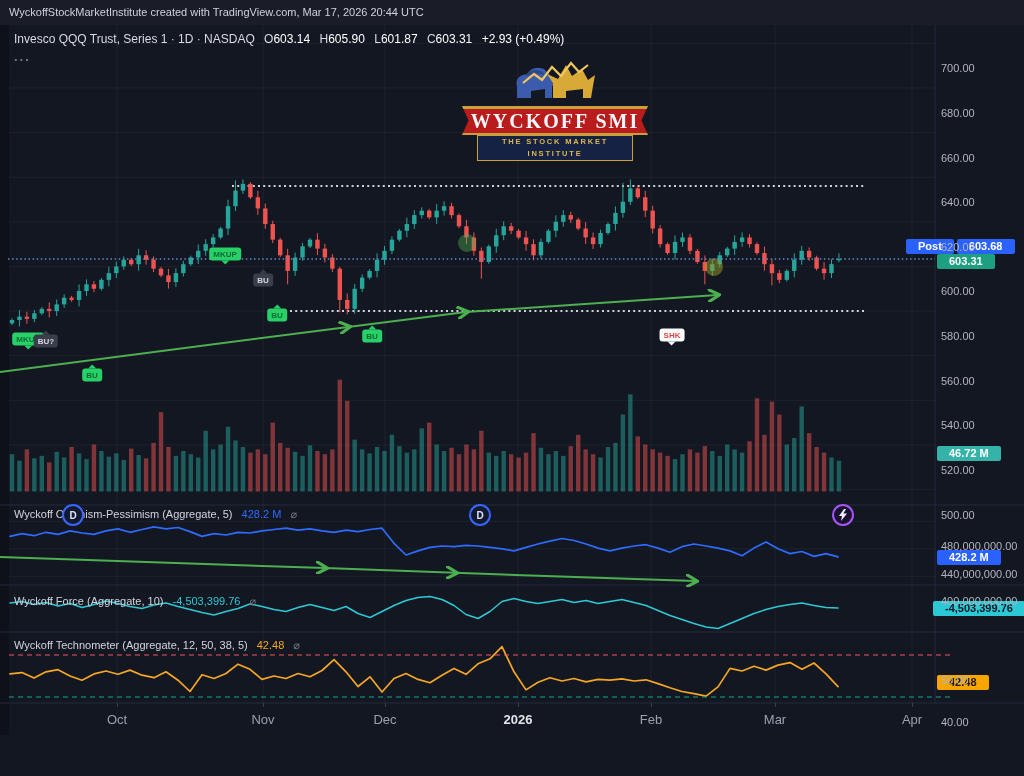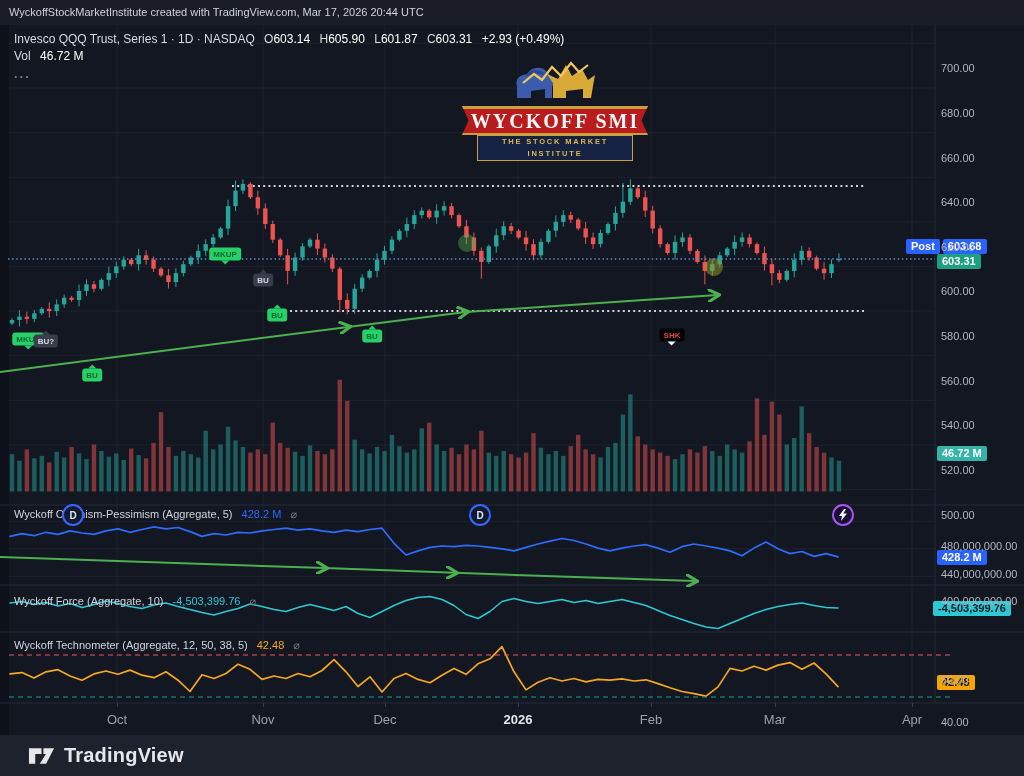--- a/index.html
+++ b/index.html
@@ -15,38 +15,38 @@
   svg.plot{position:absolute;left:0;top:0;}
   .legend{position:absolute;left:14px;top:6px;font-size:12px;color:#d8dbe3;}
   .legend .row{height:17px;line-height:17px;white-space:nowrap;}
   .legend .val{color:#ffffff;}
   .legend .lt{color:#d8dbe3;margin-left:6px;}
   .legend .more{color:#787b86;font-weight:bold;letter-spacing:2px;font-size:13px;}
   .axlabel{position:absolute;left:941px;color:#b2b5be;font-size:11px;white-space:nowrap;}
   .tlabel{position:absolute;top:687px;color:#9aa0ac;font-size:13px;transform:translateX(-50%);}
   .tlabel.major{color:#e3e5ea;font-weight:bold;}
   .tick{position:absolute;top:678px;width:1px;height:4px;background:#3a3f4e;}
-  .badge{position:absolute;font-size:11px;line-height:13px;padding:1px 5px;border-radius:2px;
+  .badge{position:absolute;font-size:11px;line-height:13px;padding:1px 12px;border-radius:2px;
          font-weight:bold;white-space:nowrap;}
   .b-blue{background:#2962ff;color:#fff;}
   .b-green{background:#1da081;color:#fff;}
   .b-teal{background:#35b3a8;color:#fff;}
   .b-cyan{background:#2cc9d4;color:#0a1524;}
   .b-orange{background:#f7a600;color:#231803;}
   .postwrap{position:absolute;display:flex;gap:3px;}
   .clabel{position:absolute;transform:translate(-50%,-50%);font-size:8px;font-weight:bold;
           padding:2px 4px;border-radius:3px;line-height:9px;z-index:5;}
   .clabel:after{content:"";position:absolute;left:50%;margin-left:-4px;border-left:4px solid transparent;
           border-right:4px solid transparent;}
   .cl-green{background:#27d168;color:#0b6b33;margin-top:32px;}
   .cl-green.p-up:after{top:-4px;border-bottom:4px solid #27d168;}
   .cl-green.p-down:after{bottom:-4px;border-top:4px solid #27d168;}
   .cl-gray{background:#3a3e4a;color:#d4d7df;}
   .cl-gray.p-up:after{top:-4px;border-bottom:4px solid #3a3e4a;}
-  .cl-white{background:#000000;color:#e24545;}
+  .cl-white{background:#ffffff;color:#e24545;}
   .cl-white.p-down:after{bottom:-4px;border-top:4px solid #f8f9fb;}
   .dmark{position:absolute;width:18px;height:18px;border-radius:50%;border:2px solid #3965ff;
          background:#121a30;color:#dfe4ff;font-size:10px;font-weight:bold;display:flex;
          align-items:center;justify-content:center;transform:translate(-50%,-50%);z-index:4;}
   .lmark{position:absolute;width:18px;height:18px;border-radius:50%;border:2px solid #a855f7;
          background:#1a1030;display:flex;align-items:center;justify-content:center;
          transform:translate(-50%,-50%);z-index:4;}
   .ptitle{position:absolute;font-size:11px;color:#d1d4dc;white-space:nowrap;}
   .ptitle .pv{font-weight:normal;margin-left:6px;}
   .ptitle .zero{color:#787b86;margin-left:6px;}
@@ -454,24 +454,20 @@
 
     <div class="legend">
       <div class="row">
         <span>Invesco QQQ Trust, Series 1 · 1D · NASDAQ</span>
         <span class="lt">O</span><span class="val">603.14</span>
         <span class="lt">H</span><span class="val">605.90</span>
         <span class="lt">L</span><span class="val">601.87</span>
         <span class="lt">C</span><span class="val">603.31</span>
         <span class="val" style="margin-left:6px">+2.93 (+0.49%)</span>
       </div>
-      <div class="row">
-        <span>Vol</span>
-        <span class="val" style="margin-left:6px">46.72 M</span>
-      </div>
       <div class="row more"><span>...</span></div>
     </div>
 
     <div class="wlogo">
       <svg width="120" height="46" viewBox="0 0 120 46">
         <path fill="#3b5cad" d="M22 42 L22 31 Q19 20 32 18 Q38 9 49 13 L55 19 Q61 24 57 31 L57 42 L50 42 L50 33 L36 35 L36 42 Z"></path>
         <path fill="#2c4687" d="M30 20 Q36 12 46 15 L51 20 Q44 16 36 19 Z"></path>
         <path fill="#d9a937" d="M58 42 L58 27 L52 18 L63 23 L71 9 L77 20 L87 13 L93 24 L100 19 L98 30 L96 42 L88 42 L88 33 L71 35 L71 42 Z"></path>
         <polyline points="28,27 39,18 47,24 57,11 66,20 76,7 84,16 93,9" stroke="#f0c75e" stroke-width="2.2" fill="none"></polyline>
       </svg>
@@ -547,21 +543,14 @@
         <div class="dmark" style="left: 73px; top: 490px;">D</div>
         <div class="dmark" style="left: 480px; top: 490px;">D</div>
         <div class="lmark" style="left: 843px; top: 490px;">
           <svg width="10" height="12" viewBox="0 0 10 12">
             <polygon points="6,0 1,7 4,7 3,12 9,4.6 5.4,4.6 8,0" fill="#f2ecff"></polygon>
           </svg>
         </div>
       </div>
   </div>
 
-  <div class="footer">
-    <svg width="27" height="24" viewBox="0 0 28 24">
-      <path d="M1 4 h13 v6 h-6.5 v10 h-6.5 Z" fill="#e6e7eb"></path>
-      <path d="M16 4 h11 l-8.2 16 h-6.6 l6.4-10 h-2.6 Z" fill="#e6e7eb"></path>
-    </svg>
-    <span class="brand">TradingView</span>
-  </div>
 
 </div>
 
 </body></html>

